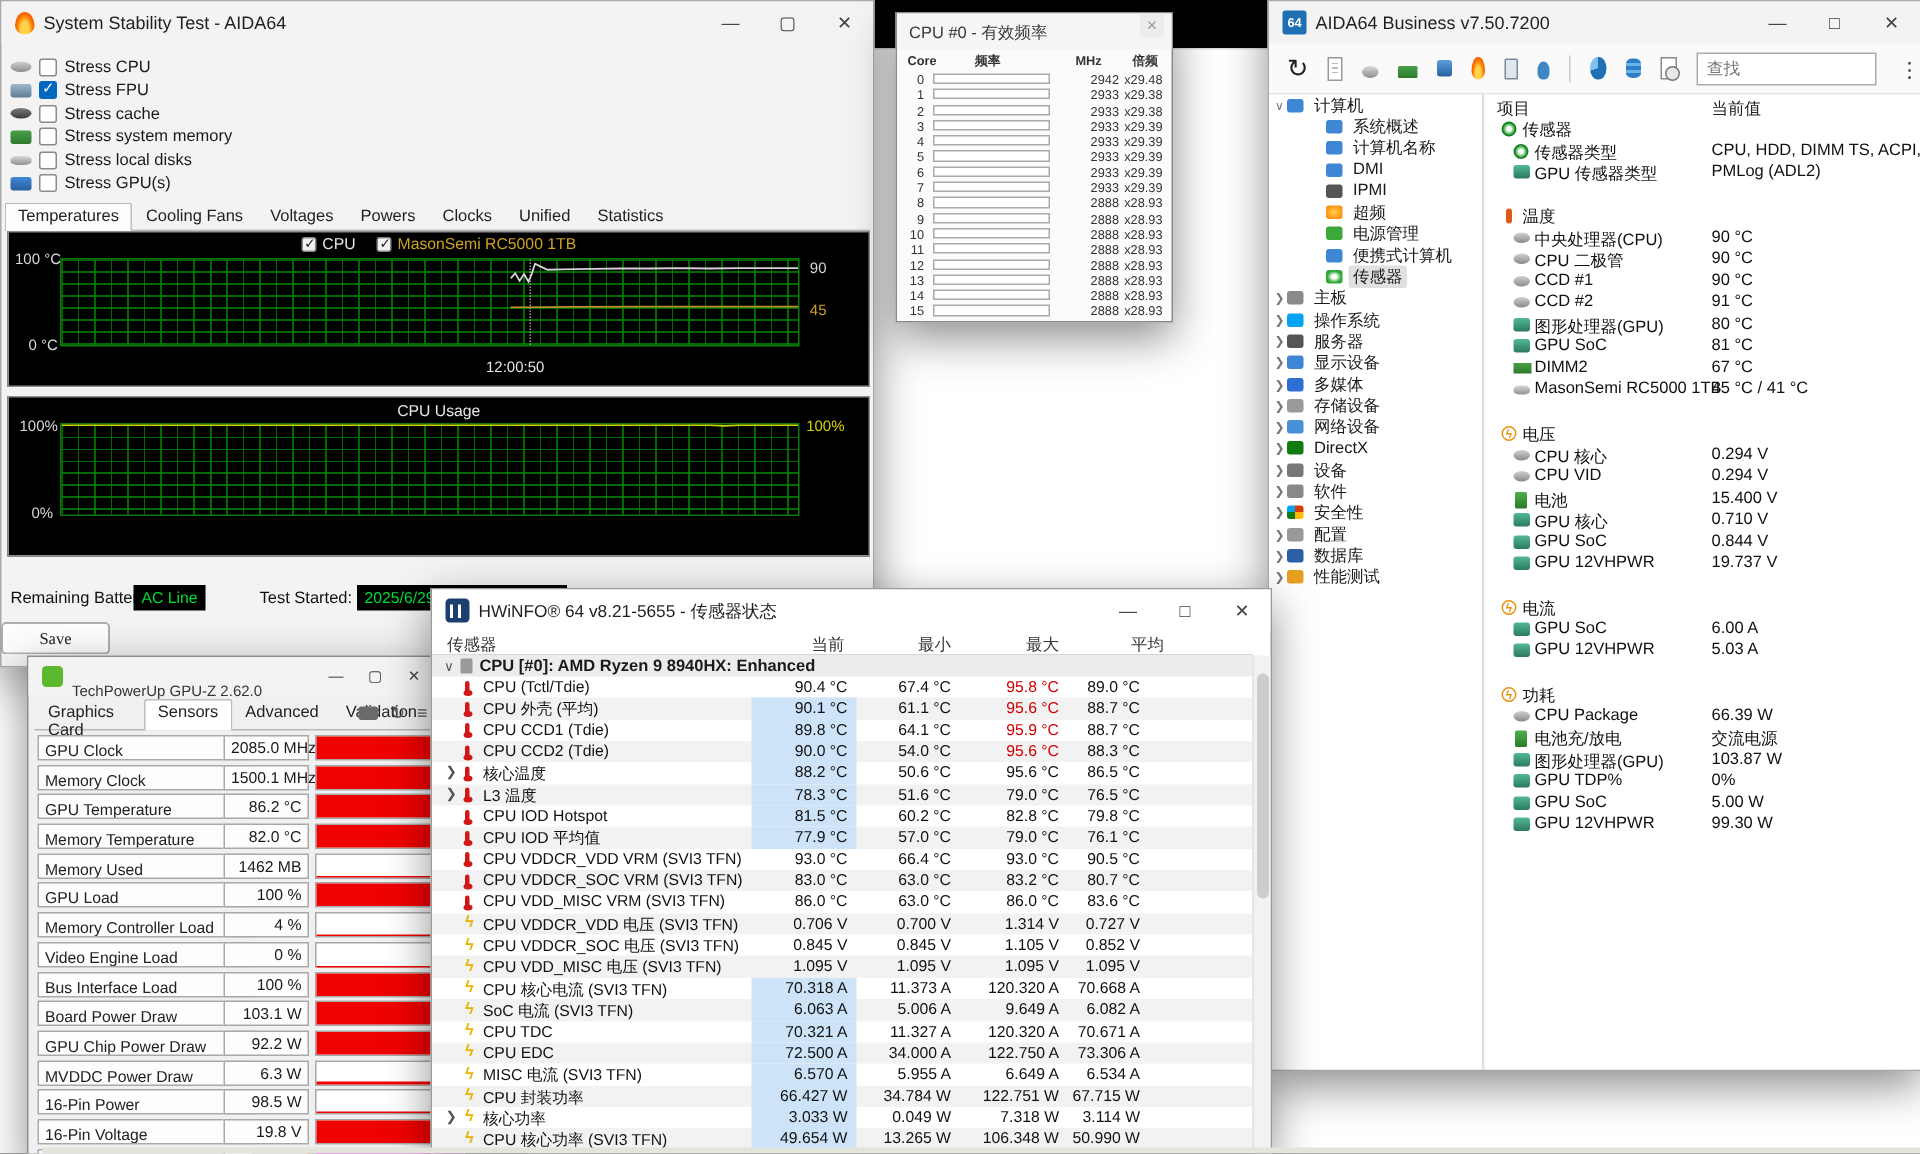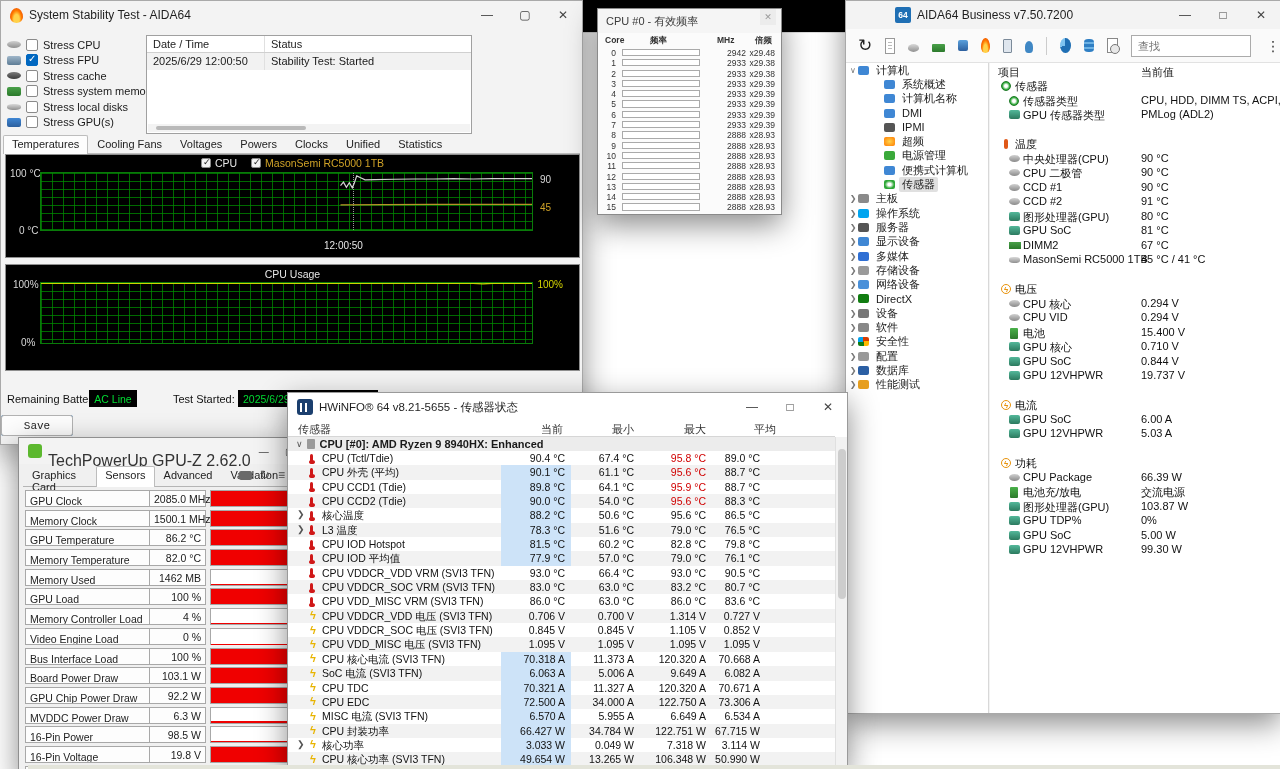--- a/index.html
+++ b/index.html
@@ -57,21 +57,21 @@
   .legend .cb { width:10px; height:10px; margin-right:4px; background:#fff; border-color:#777; }
   .legend .cb.on { background:#f2f2f2; border-color:#888; }
   .legend .cb.on::after { color:#222; font-size:9px; top:-2px; }
   .lg-cpu { color:#e8e8e8; } .lg-ssd { color:#cfa227; }
   .axl { position:absolute; font-size:10px; color:#d8d8d8; }
   .vline { position:absolute; top:0; bottom:0; left:63.5%; border-left:1px dotted #9a9a9a; }
   .ctitle { position:absolute; top:3px; left:0; right:0; text-align:center; color:#e6e6e6; font-size:10.5px; }
 
   .batt { position:absolute; top:392px; font-size:11px; color:#111; }
   .blackbox { position:absolute; top:389px; height:17px; background:#000; color:#00dd33; font-size:10.5px; display:flex; align-items:center; overflow:hidden; white-space:nowrap; }
-  .btnrow button { position:absolute; top:414px; width:72px; height:21px; font-size:11px; background:#fdfdfd; border:1px solid #b2b2b2; border-radius:3px; font-family:Liberation Mono, monospace; color:#222; }
+  .btnrow button { position:absolute; top:414px; width:72px; height:21px; font-size:11px; background:#fdfdfd; border:1px solid #b2b2b2; border-radius:3px; font-family:Liberation Serif, serif; color:#222; }
   .btnrow .disabled { color:#9d9d9d; }
   .btnrow .focused { border:2px solid #0067c0; }
 
   
   #cpu0 { left:597px; top:8px; width:185px; height:207px; z-index:2; background:#fbfbfb; border:1px solid #8a8a8a; }
   #cpu0 .titlebar { height:24px; background:#f5f5f5; }
   #cpu0 .ttext { font-size:11px; color:#3a3a3a; margin-left:8px; }
   #cpu0 .close { width:16px; height:16px; margin-right:5px; background:#ececec; color:#9a9a9a; font-size:9px; display:flex; align-items:center; justify-content:center; }
   .fhead { position:absolute; left:0; top:26px; right:0; height:11px; font-size:8.5px; color:#333; }
   .fhead b { position:absolute; font-weight:bold; }
@@ -80,21 +80,21 @@
   .frow .core { position:absolute; left:0; width:18px; text-align:right; }
   .frow .bar { position:absolute; left:24px; top:1px; width:78px; height:7.2px; border:1px solid #aaa; background:#fff; }
   .frow .fill { height:100%; background:linear-gradient(to right,#5c5c00,#a8a800 60%,#f2f200); }
   .frow .mhz { position:absolute; left:108px; width:40px; text-align:right; }
   .frow .ratio { position:absolute; right:6px; width:40px; text-align:right; }
 
   
   #gpuz { left:18px; top:437px; width:272px; height:340px; z-index:3; background:#f0f0f0; border:1px solid #8f8f8f; }
   #gpuz .titlebar { height:26px; }
   .gzicon { width:14px; height:14px; background:#5cb82e; border-radius:3px; }
-  #gpuz .ttext { font-size:16px; color:#333;margin-top:20px; }
+  #gpuz .ttext { font-size:10px; color:#333;margin-top:20px; }
   #gpuz .wbtn { width:26px; font-size:10px; }
   .gztabs { position:absolute; left:4px; top:28px; right:2px; height:21px; display:flex; border-bottom:1px solid #b5b5b5; font-size:11px; }
   .gztabs .tab.active { background:#fff; }
   .gztools { position:absolute; right:4px; top:30px; display:flex; gap:8px; color:#555; font-size:12px; }
   .cam { width:13px; height:9px; background:#6a6a6a; border-radius:2px; margin-top:3px; }
   .gzrows { position:absolute; left:0; top:52px; right:0; }
   .gzrow { position:relative; height:19.7px; }
   .gzrow .lbl { position:absolute; left:6px; top:0; width:144px; height:17px; background:#fdfdfd; border:1px solid #a8a8a8; font-size:10.5px; color:#222; padding:4px 4px; white-space:nowrap; overflow:hidden; }
   .gzrow .lbl .dd { position:absolute; right:4px; top:3px; font-size:7px; color:#333; }
   .gzrow .val { position:absolute; left:130px; top:0; width:57px; height:17px; background:#fdfdfd; border:1px solid #a8a8a8; font-size:10.5px; text-align:right; padding:2px 4px; white-space:nowrap; }
@@ -127,21 +127,21 @@
   .hwrow .cur.hl { background:#cde3f8; }
   .hwrow .min { left:283px; width:69px; }
   .hwrow .max { left:352px; width:72px; }
   .hwrow .max.red { color:#d00000; }
   .hwrow .avg { left:408px; width:70px; }
   .vscroll { position:absolute; right:0; top:44px; bottom:0; width:12px; background:#f2f2f2; border-left:1px solid #e0e0e0; }
   .vscroll .thumb { position:absolute; left:2px; top:12px; width:8px; height:150px; background:#cdcdcd; border-radius:4px; }
 
   
   #aida { left:845px; top:0; width:436px; height:714px; z-index:2; }
-  #aida .titlebar { height:28px;padding-left:40px; }
+  #aida .titlebar { height:28px; }
   .a64icon { width:16px; height:16px; background:#1f6fb4; color:#fff; font-size:8.5px; font-weight:bold; display:flex; align-items:center; justify-content:center; border-radius:2px; }
   .toolbar { position:absolute; left:0; top:28px; right:0; height:34px; background:#fafafa; border-bottom:1px solid #e2e2e2; display:flex; align-items:center; gap:13px; padding-left:12px; }
   .tbi { font-size:15px; line-height:16px; }
   .tb-refresh { color:#222; font-size:17px; }
   .tb-doc { width:13px; height:16px; background:#fff; border:1px solid #999; position:relative; }
   .tb-doc::after { content:""; position:absolute; left:2px; right:2px; top:3px; height:8px; background:repeating-linear-gradient(#bbb 0 1px,transparent 1px 3px); }
   .tb-cpu { width:16px; height:8px; background:linear-gradient(#d8d8d8,#909090); border-radius:50%; margin-top:4px; }
   .tb-ram { width:17px; height:8px; background:linear-gradient(#49a049,#2c7a2c); border-radius:1px; margin-top:4px; }
   .tb-gpu { width:15px; height:11px; background:linear-gradient(#5aa0dc,#2c5f9e); border-radius:2px; }
   .tb-flame { width:12px; height:15px; background:radial-gradient(ellipse at 50% 75%, #ffd24a 0 30%, #ff7a00 55%, #e03000 100%); border-radius:50% 50% 50% 50%/60% 60% 40% 40%; }
@@ -255,33 +255,20 @@
         <span>Stress local disks</span>
       </div>
 
       <div class="stress-row">
         <span class="sicon si-gpu"></span>
         <span class="cb"></span>
         <span>Stress GPU(s)</span>
       </div>
     </div>
 
-  <div class="logtable">
-    <div class="hd">
-      <span class="c1">Date / Time</span>
-      <span>Status</span>
-    </div>
-    <div class="row">
-      <span class="c1">2025/6/29 12:00:50</span>
-      <span>Stability Test: Started</span>
-    </div>
-    <div class="hscroll">
-        <div class="thumb"></div>
-      </div>
-  </div>
 
   <div class="tabs">
 
       <span class="tab active">Temperatures</span>
 
       <span class="tab">Cooling Fans</span>
 
       <span class="tab">Voltages</span>
 
       <span class="tab">Powers</span>

